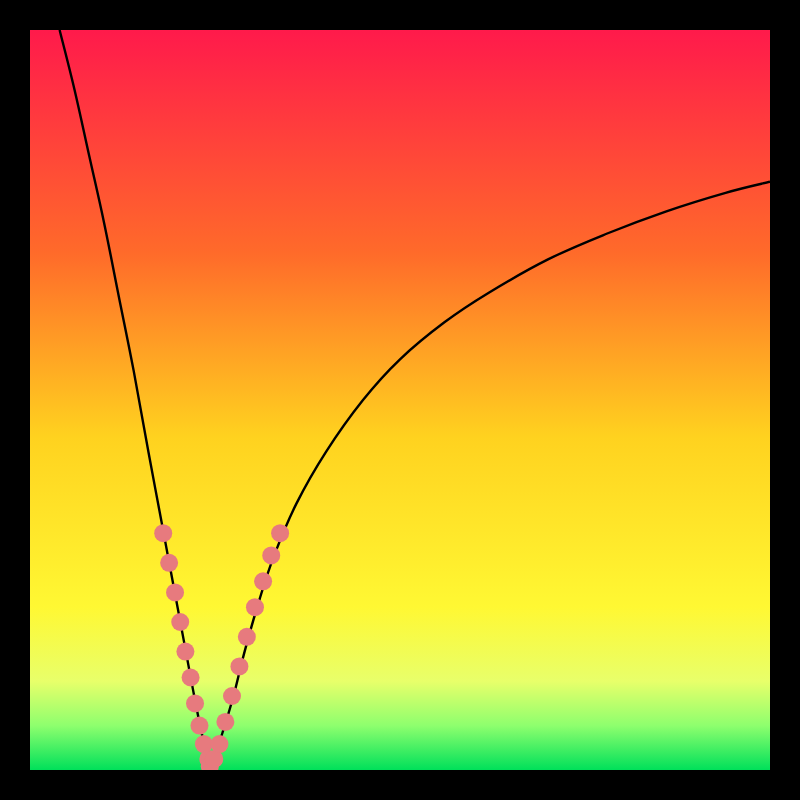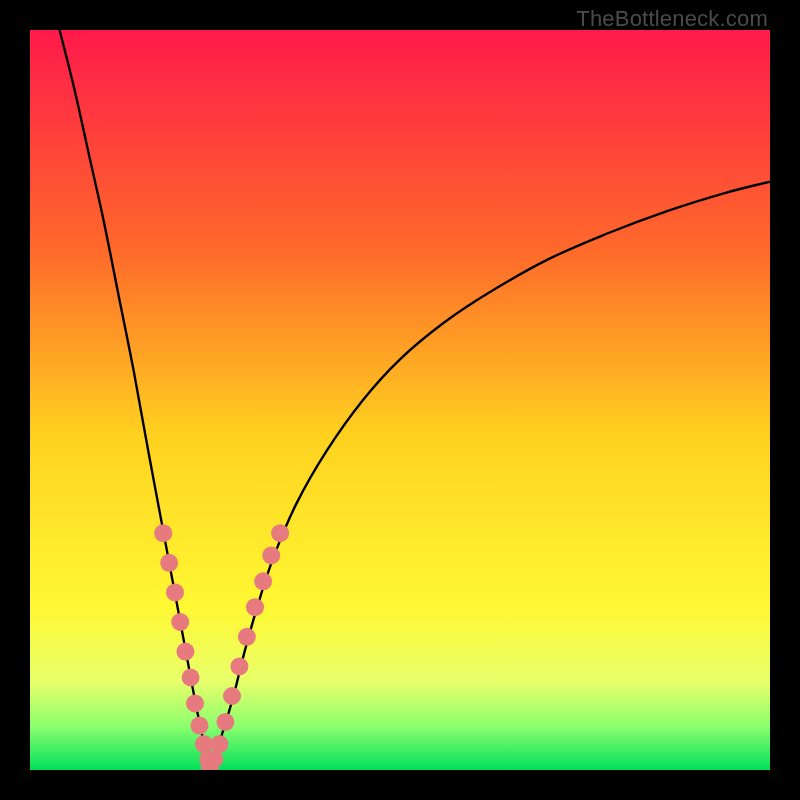--- a/index.html
+++ b/index.html
@@ -90,14 +90,13 @@
           <circle cx="202.02" cy="666.00" r="9" fill="#e77a7e"></circle>
           <circle cx="209.42" cy="636.40" r="9" fill="#e77a7e"></circle>
           <circle cx="216.82" cy="606.80" r="9" fill="#e77a7e"></circle>
           <circle cx="224.96" cy="577.20" r="9" fill="#e77a7e"></circle>
           <circle cx="233.10" cy="551.30" r="9" fill="#e77a7e"></circle>
           <circle cx="241.24" cy="525.40" r="9" fill="#e77a7e"></circle>
           <circle cx="250.12" cy="503.20" r="9" fill="#e77a7e"></circle>
         </g>
     </svg>
   </div>
-  <div class="watermark">TheBottleneck.com</div>
 </div>
 
 </body></html>

